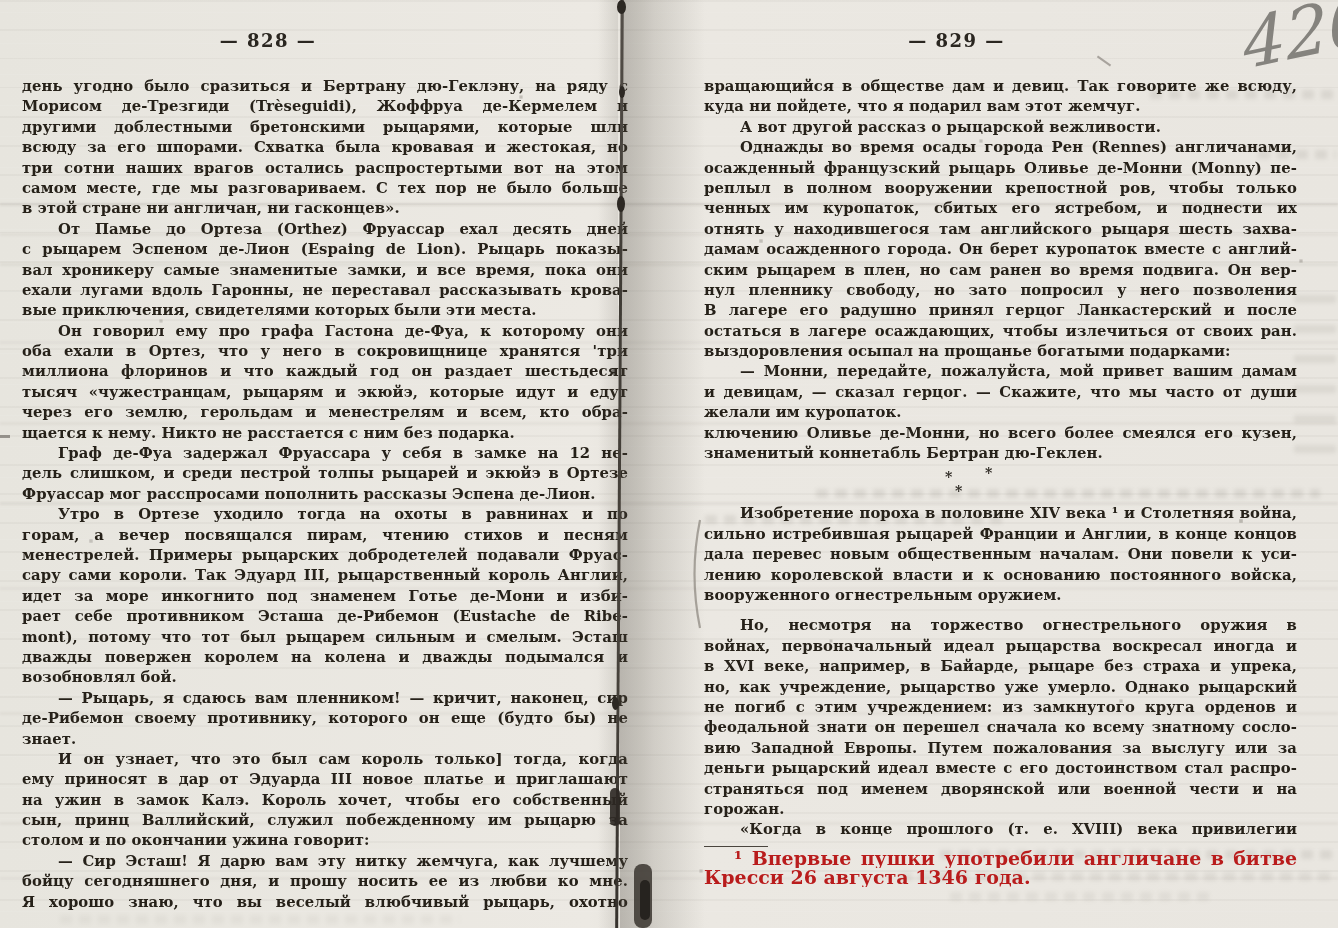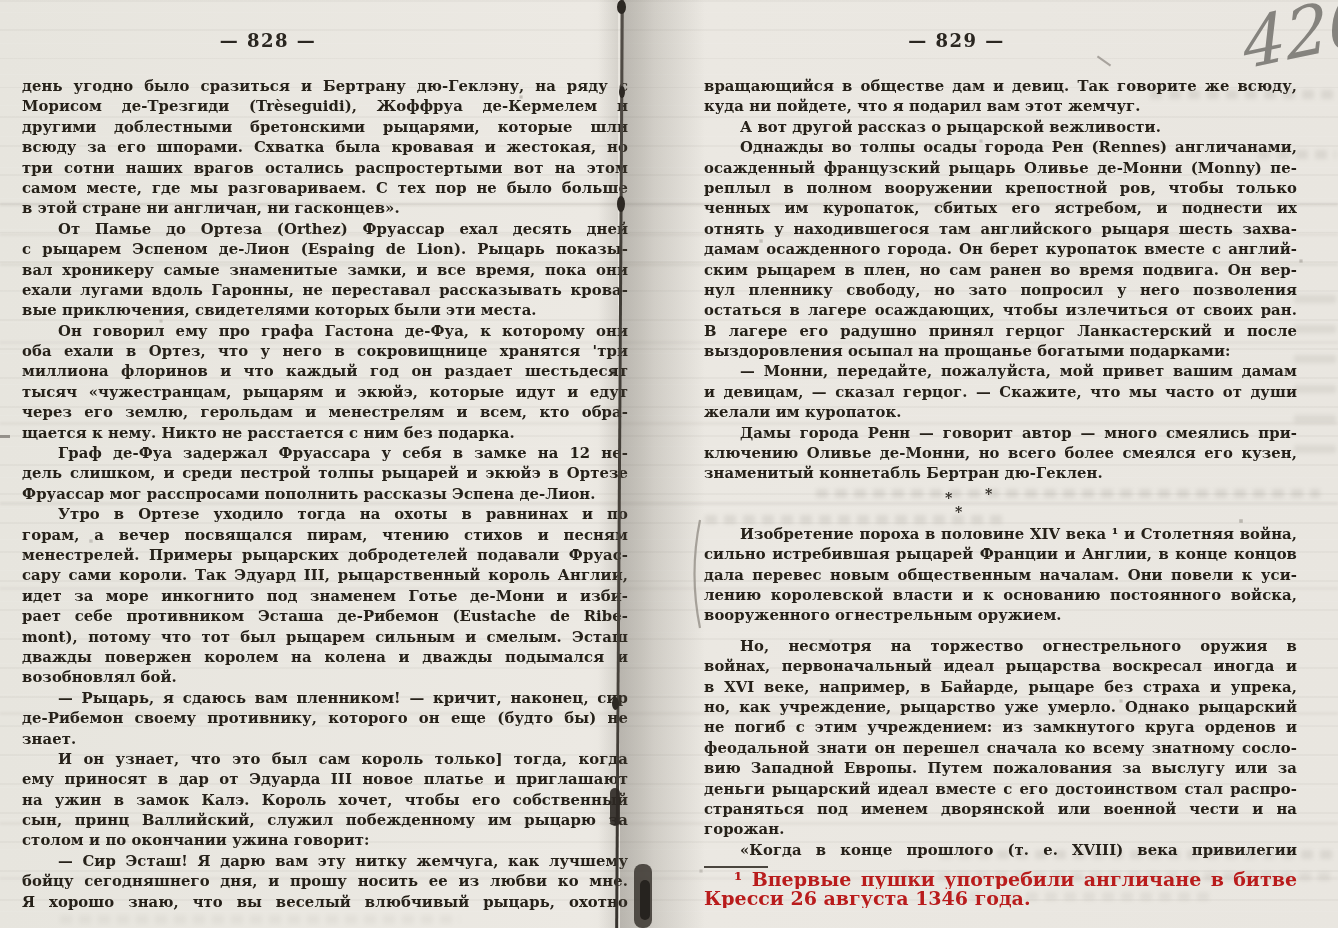--- a/index.html
+++ b/index.html
@@ -165,39 +165,38 @@
   <div class="pheader">— 829 —</div>
   <div class="ptext" id="right-text">
       <div class="para">
         <div class="line">вращающийся в обществе дам и девиц. Так говорите же всюду,</div>
         <div class="line end">куда ни пойдете, что я подарил вам этот жемчуг.</div>
       </div>
       <div class="para">
         <div class="line first end">А вот другой рассказ о рыцарской вежливости.</div>
       </div>
       <div class="para">
-        <div class="line first">Однажды во толпы осады города Рен (Rennes) англичанами,</div>
+        <div class="line first">Однажды во время осады города Рен (Rennes) англичанами,</div>
         <div class="line">осажденный французский рыцарь Оливье де-Монни (Monny) пе-</div>
         <div class="line">реплыл в полном вооружении крепостной ров, чтобы только</div>
         <div class="line">ченных им куропаток, сбитых его ястребом, и поднести их</div>
         <div class="line">отнять у находившегося там английского рыцаря шесть захва-</div>
         <div class="line">дамам осажденного города. Он берет куропаток вместе с англий-</div>
         <div class="line">ским рыцарем в плен, но сам ранен во время подвига. Он вер-</div>
         <div class="line">нул пленнику свободу, но зато попросил у него позволения</div>
+        <div class="line">В лагере его радушно принял герцог Ланкастерский и после</div>
         <div class="line">остаться в лагере осаждающих, чтобы излечиться от своих ран.</div>
-        <div class="line">В лагере его радушно принял герцог Ланкастерский и после</div>
         <div class="line end">выздоровления осыпал на прощанье богатыми подарками:</div>
       </div>
       <div class="para">
         <div class="line first">— Монни, передайте, пожалуйста, мой привет вашим дамам</div>
         <div class="line">и девицам, — сказал герцог. — Скажите, что мы часто от души</div>
         <div class="line end">желали им куропаток.</div>
       </div>
       <div class="para">
-        <div class="line first">Дамы города Ренн — говорит автор — много смеялись при-</div>
         <div class="line">ключению Оливье де-Монни, но всего более смеялся его кузен,</div>
         <div class="line end">знаменитый коннетабль Бертран дю-Геклен.</div>
       </div>
       <div class="asterisk-divider">
         <span style="left: 241px; top: 6px;">*</span>
         <span style="left: 281px; top: 2px;">*</span>
         <span style="left: 251px; top: 20px;">*</span>
       </div>
       <div class="para">
         <div class="line first">Изобретение пороха в половине XIV века ¹ и Столетняя война,</div>

